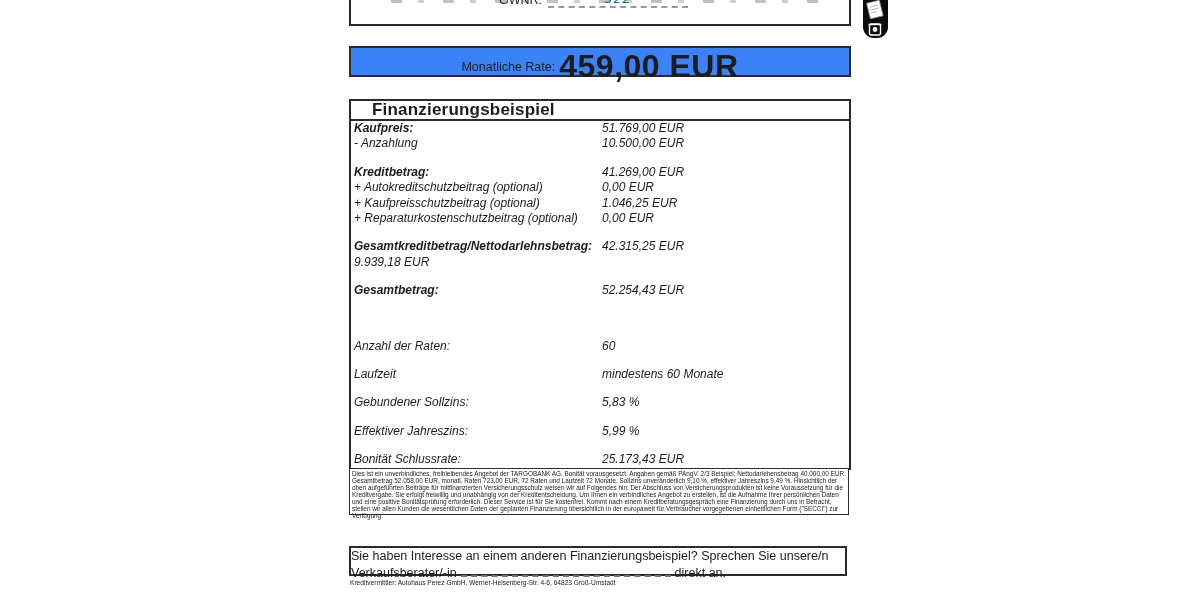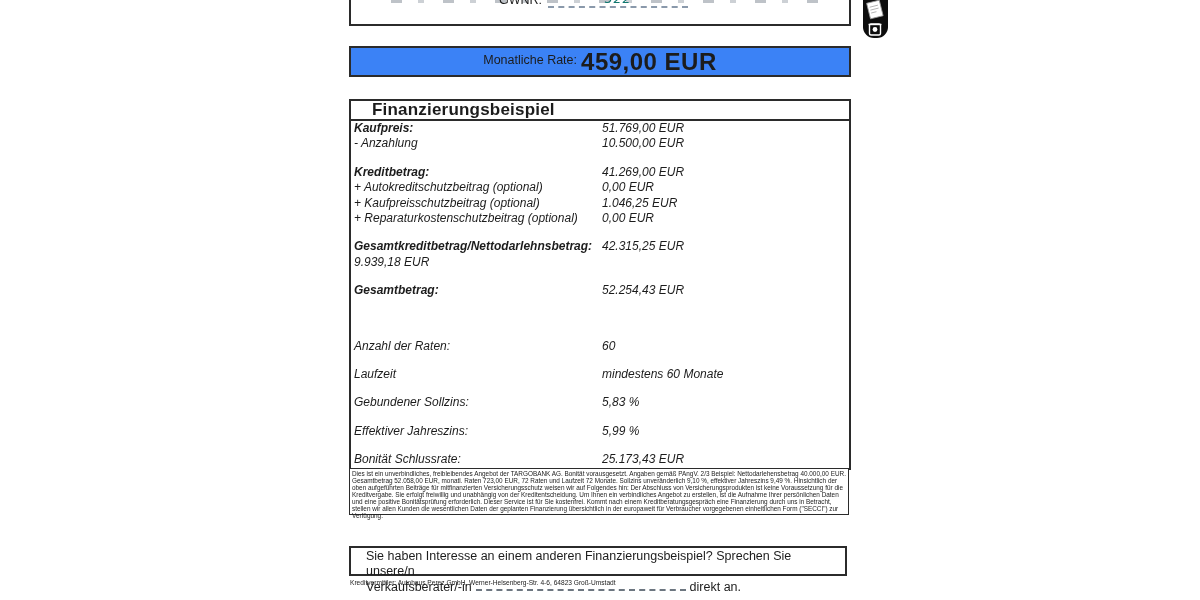--- a/index.html
+++ b/index.html
@@ -31,21 +31,21 @@
   }
   
   #tool-badge{position:absolute;left:858px;top:0;width:34px;height:40px;cursor:pointer;}
   
   #rate-box{
     position:absolute;left:349px;top:46px;width:498px;height:27px;
     border:2px solid #2b2b2b;background:#3b82f6;
     display:flex;align-items:baseline;justify-content:center;
   }
   #rate-box .rate-label{font-size:12.5px;transform:translateY(-6px);}
-  #rate-box .rate-value{font-size:24px;font-weight:bold;margin-left:4px;letter-spacing:.5px;}
+  #rate-box .rate-value{font-size:32px;font-weight:bold;margin-left:4px;letter-spacing:.5px;}
   
   #finance-box{
     position:absolute;left:349px;top:99px;width:498px;height:367px;
     border:2px solid #2b2b2b;background:#fff;
   }
   .fin-title{
     font-size:17px;font-weight:bold;height:18px;line-height:18px;
     padding-left:21px;border-bottom:2px solid #2b2b2b;letter-spacing:.2px;
   }
   .row{display:flex;height:15.4px;line-height:15.4px;font-size:12px;padding-left:3px;font-style:italic;}
@@ -58,21 +58,21 @@
   #fineprint-box{
     position:absolute;left:349px;top:468px;width:500px;height:47px;
     border:1px solid #2b2b2b;background:#fff;padding:1px 2px;box-sizing:border-box;
   }
   #fineprint-box .fp-text{
     font-size:6.4px;line-height:7px;color:#222;text-align:left;
   }
   
   #interest-box{
     position:absolute;left:349px;top:546px;width:498px;height:30px;
-    border:2px solid #2b2b2b;background:#fff;padding:1px 15px;box-sizing:border-box;
+    border:2px solid #2b2b2b;background:#fff;padding:1px 0;box-sizing:border-box;
     font-size:12.5px;line-height:14.5px;
   }
   .salesperson-line{
     display:inline-block;width:210px;border-bottom:2px dashed #6d7680;height:11px;
     margin:0 4px;
   }
   
   #footer-text{
     position:absolute;left:350px;top:579px;font-size:6.6px;color:#222;
   }

